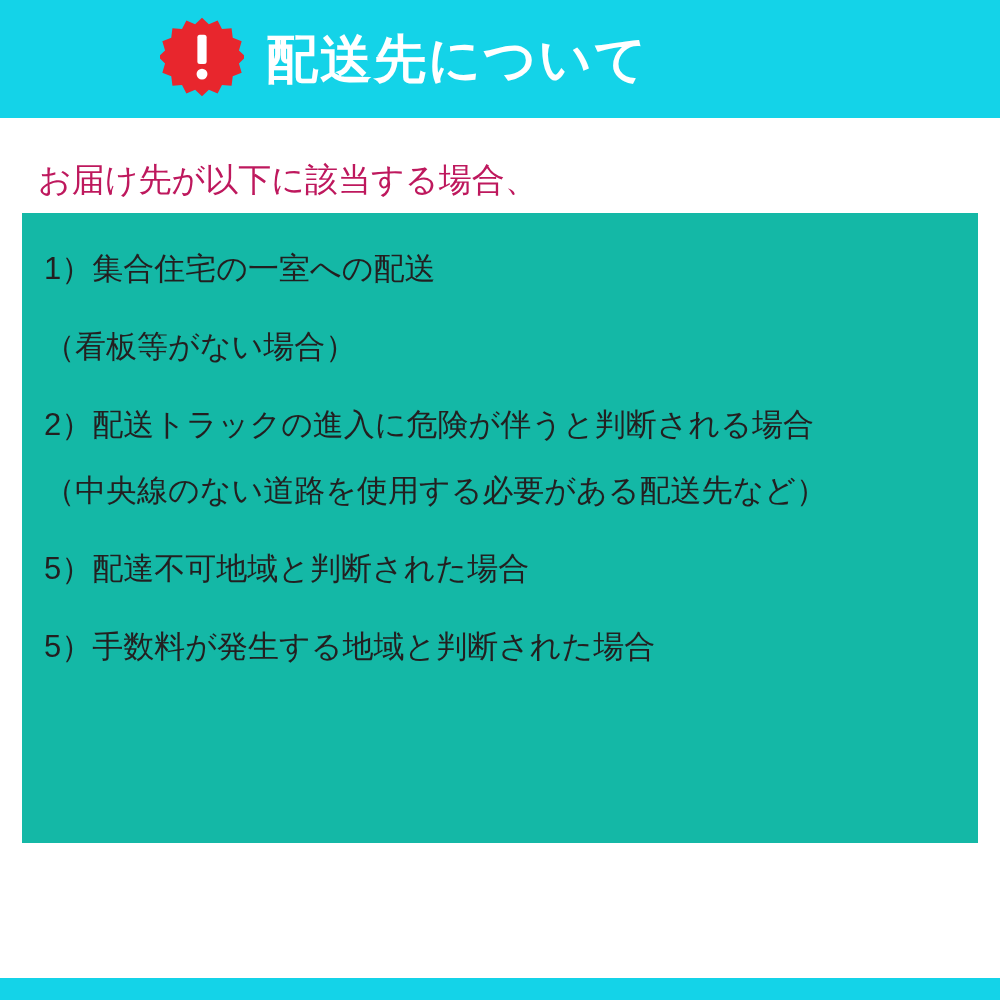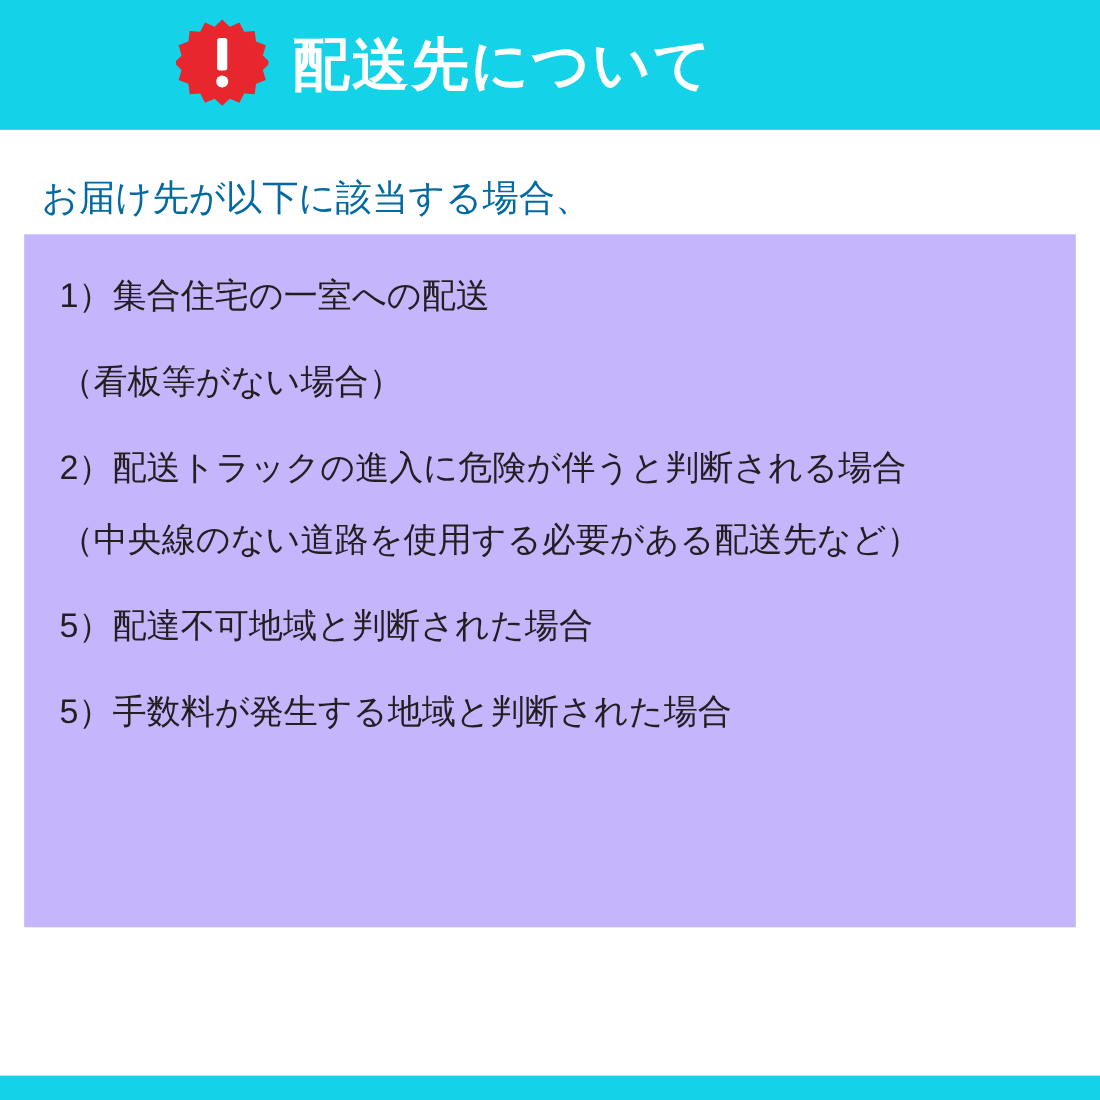--- a/index.html
+++ b/index.html
@@ -57,43 +57,43 @@
     position: absolute;
     left: 0;
     top: 118px;
     width: 1000px;
     height: 860px;
     background: #ffffff;
     box-sizing: border-box;
     padding: 30px 34px 0 34px;
   }
   .lead {
-    color: #0369a1;
+    color: #be185d;
     font-size: 33px;
     line-height: 1.45;
     margin: 8px 0 0 4px;
     white-space: nowrap;
   }
   .note {
     color: #231f20;
     font-size: 25px;
     line-height: 1.3;
     margin: 28px 0 0 4px;
     white-space: nowrap;
   }
   
   .panel {
     position: absolute;
     left: 22px;
     top: 213px;
     width: 956px;
     height: 630px;
-    background: #c4b5fd;
+    background: #14b8a6;
     box-sizing: border-box;
-    padding: 34px 22px 0 32px;
+    padding: 34px 22px 0 22px;
   }
   .item {
     color: #231f20;
     font-size: 31px;
     line-height: 1.42;
     margin: 0 0 34px 0;
     white-space: nowrap;
   }
   .item:last-child {
     margin-bottom: 16px;

